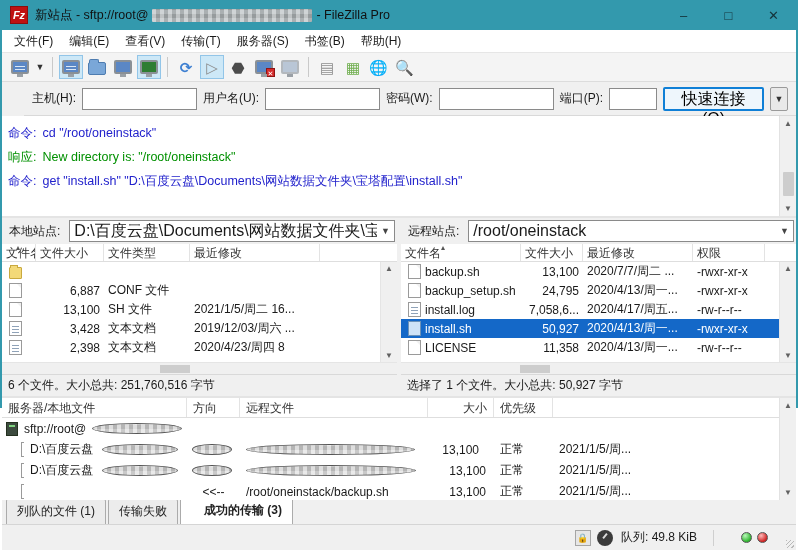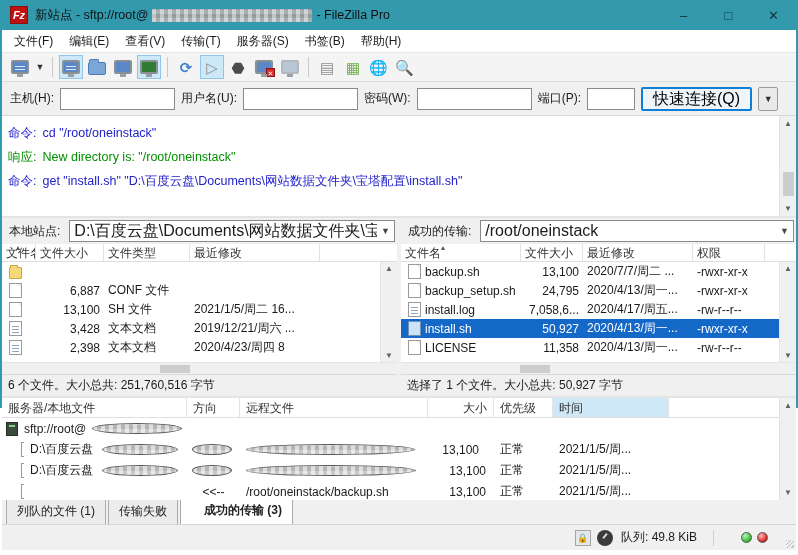--- a/index.html
+++ b/index.html
@@ -43,21 +43,21 @@
   .mon.green { background:#2e7d32; }
   .mon .lines { position:absolute; inset:2px; background:repeating-linear-gradient(0deg,#dce8f5 0 1px,transparent 1px 3px); }
   .badge-x { position:absolute; right:-4px; bottom:-5px; width:9px; height:9px; background:#d42a2a; color:#fff;
              font-size:7px; line-height:9px; text-align:center; border:1px solid #8e1414; }
   .folder-ico-tb { width:18px; height:13px; background:#7aa7d8; border:1px solid #4e7cb0; border-radius:2px; position:relative; margin-top:3px; }
   .folder-ico-tb:before { content:""; position:absolute; top:-4px; left:0; width:8px; height:3px; background:#7aa7d8; border:1px solid #4e7cb0; border-bottom:none; border-radius:2px 2px 0 0; }
   .ico-glyph { font-size:15px; line-height:1; }
 
   
   .quickbar { height:34px; background:#f0f0f0; border-bottom:1px solid #d9d9d9; display:flex; align-items:center;
-              padding:0 8px; gap:6px; flex:0 0 auto; }
+              padding:0 8px; gap:6px; flex:0 0 auto;margin-left:22px; }
   .qc-label { font-size:12px; white-space:nowrap; }
   .qc-input { height:22px; border:1px solid #8a8a8a; background:#fff; width:115px; font-size:12px; padding:0 3px; }
   .qc-input.small { width:48px; }
   .qc-btn { height:24px; border:2px solid #0f7fd6; background:#eef6fc; padding:0 10px; font-size:16px;
             font-family:inherit; border-radius:2px; }
   .qc-drop { height:24px; width:20px; border:1px solid #9a9a9a; background:#e9e9e9; font-size:9px; color:#333;
              display:flex; align-items:center; justify-content:center; border-radius:2px; }
 
   
   .log { height:102px; background:#fff; border-bottom:2px solid #e4e4e4; position:relative; flex:0 0 auto; overflow:hidden; }
@@ -300,21 +300,21 @@
           <div class="cell num" style="width:68px">13,100</div>
           <div class="cell" style="width:86px">SH 文件</div>
           <div class="cell" style="width:130px">2021/1/5/周二 16...</div>
         </div>
         <div class="frow">
           <div class="cell" style="width:34px;display:flex">
               <div class="ico text"></div>
             </div>
           <div class="cell num" style="width:68px">3,428</div>
           <div class="cell" style="width:86px">文本文档</div>
-          <div class="cell" style="width:130px">2019/12/21/周六 ...</div>
+          <div class="cell" style="width:130px">2019/12/03/周六 ...</div>
         </div>
         <div class="frow">
           <div class="cell" style="width:34px;display:flex">
               <div class="ico text"></div>
             </div>
           <div class="cell num" style="width:68px">2,398</div>
           <div class="cell" style="width:86px">文本文档</div>
           <div class="cell" style="width:130px">2020/4/23/周四 8</div>
         </div>
         <div class="list-vscroll">
@@ -325,21 +325,21 @@
       <div class="hscroll">
           <div class="thumb" style="left:40%;width:30px"></div>
         </div>
       <div class="pane-status">6 个文件。大小总共: 251,760,516 字节</div>
     </div>
 
     <div class="pane-split"></div>
 
     <div class="pane">
       <div class="sitebar">
-        <span class="site-label">成功的传输:</span>
+        <span class="site-label">远程站点:</span>
         <div class="site-combo">
           <span class="path">/root/oneinstack</span>
           <span class="chev">▼</span>
         </div>
       </div>
       <div class="colheader">
         <div class="col" style="width:120px"><span>文件名</span><span class="sort" style="left:40px">▴</span></div>
         <div class="col" style="width:62px"><span>文件大小</span></div>
         <div class="col" style="width:110px"><span>最近修改</span></div>
         <div class="col" style="width:72px"><span>权限</span></div>
@@ -403,21 +403,20 @@
     </div>
   </div>
 
   <div class="queue">
     <div class="q-header">
       <div class="col" style="width:185px"><span>服务器/本地文件</span></div>
       <div class="col" style="width:53px;text-align:left"><span>方向</span></div>
       <div class="col" style="width:188px"><span>远程文件</span></div>
       <div class="col" style="width:66px;text-align:right"><span>大小</span></div>
       <div class="col" style="width:59px"><span>优先级</span></div>
-      <div class="col time-hl" style="width:116px"><span>时间</span></div>
       <div class="col" style="flex:1;border-right:none"></div>
     </div>
 
     <div class="qrow">
       <div class="server-ico"></div>
       <div class="cell">sftp://root@</div>
       <span class="redact light" style="width:90px"></span>
     </div>
     <div class="qrow">
       <div class="cell" style="width:20px;display:flex;padding-left:16px">

